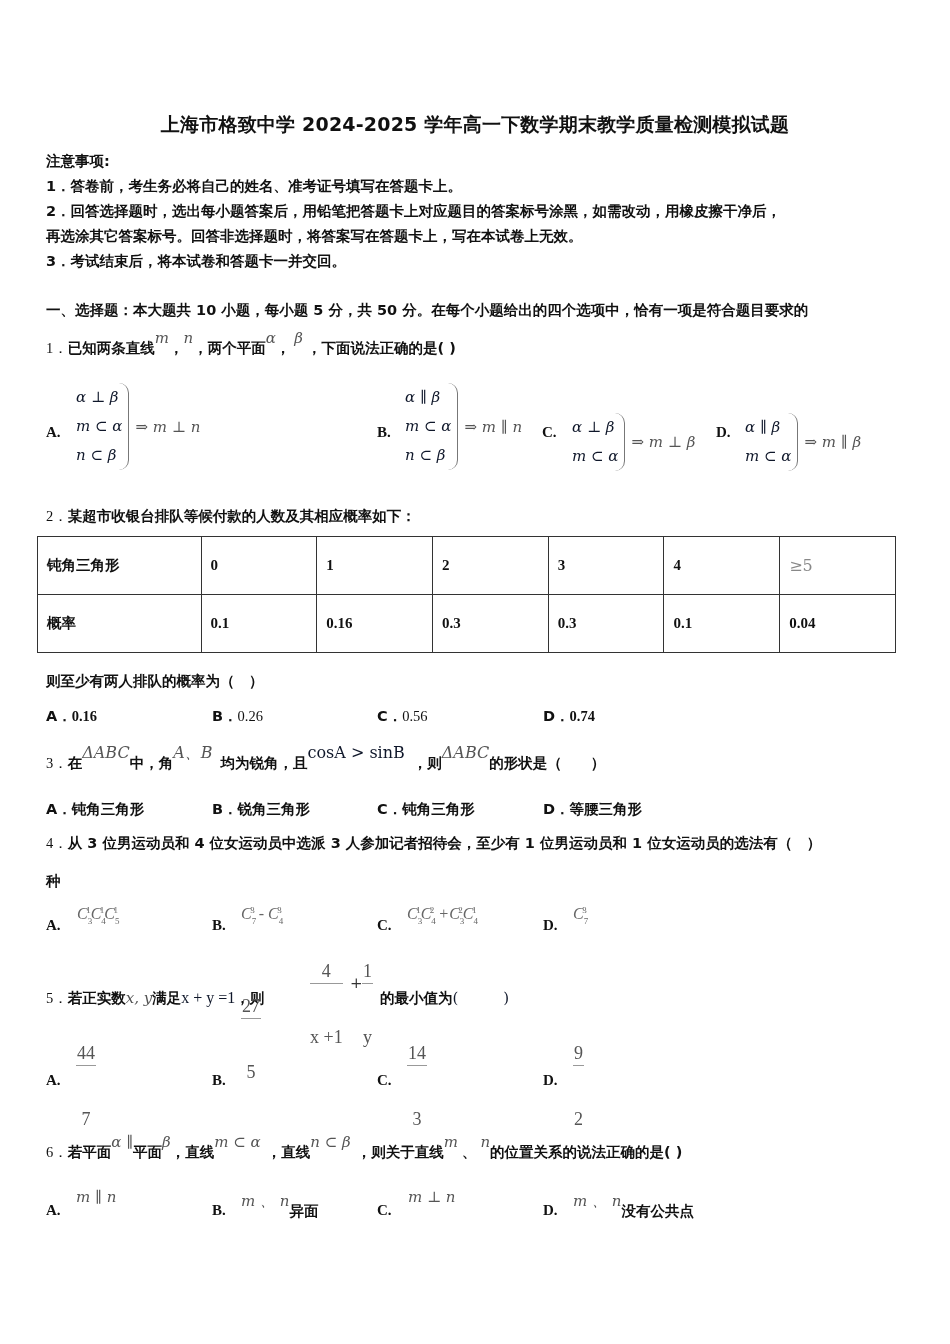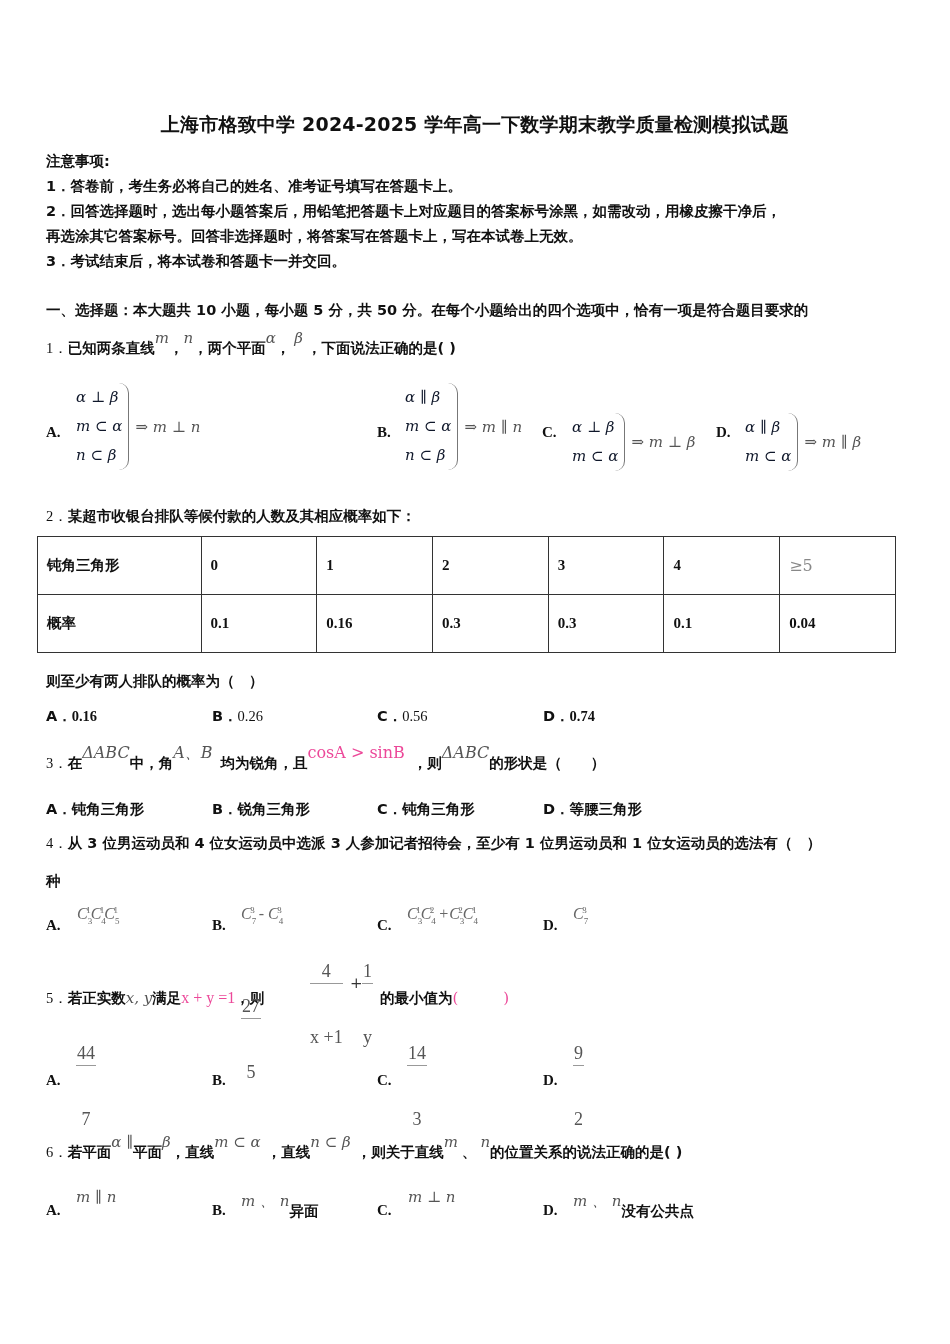--- a/index.html
+++ b/index.html
@@ -3,21 +3,21 @@
 <meta charset="utf-8">
 <style>
   html, body { margin:0; padding:0; background:#ffffff; }
   body { width:950px; height:1344px; position:relative; overflow:hidden;
          font-family:"DejaVu Sans","Liberation Sans",sans-serif; color:#111; }
   .abs { position:absolute; white-space:nowrap; }
   .title { left:0; width:950px; top:112px; text-align:center; font-size:19px; font-weight:bold; letter-spacing:0.2px; }
   .line { left:46px; font-size:14.5px; font-weight:bold; }
   .num { font-family:"Liberation Serif",serif; font-weight:normal; }
   .math { font-family:"DejaVu Serif","Liberation Serif",serif; font-style:italic; font-weight:normal; color:#555; font-size:15px; }
-  .mathn { font-family:"DejaVu Serif","Liberation Serif",serif; font-style:normal; font-weight:normal; color:#ec4899; font-size:15px; }
+  .mathn { font-family:"DejaVu Serif","Liberation Serif",serif; font-style:normal; font-weight:normal; color:#0f172a; font-size:15px; }
   .lbl { font-family:"Liberation Serif",serif; font-weight:bold; font-size:15px; }
   .sup { position:relative; top:-10px; }
   
   .sys { position:absolute; }
   .sys .rows { display:inline-block; vertical-align:middle; border-right:1px solid #777; border-radius:0 10px 10px 0; padding-right:6px; }
   .sys .row { font-family:"DejaVu Serif","Liberation Serif",serif; font-style:italic; color:#0f172a; font-size:15px; line-height:29px; height:29px; }
   .sys .impl { display:inline-block; vertical-align:middle; font-family:"DejaVu Serif",serif; font-style:italic; color:#555; font-size:15px; margin-left:6px; }
   
   table.q2 { position:absolute; left:37px; top:536px; width:859px; border-collapse:collapse; }
   table.q2 td { border:1.5px solid #333; height:57px; padding:0 0 0 9px; font-size:14.5px; font-weight:bold; vertical-align:middle; }

